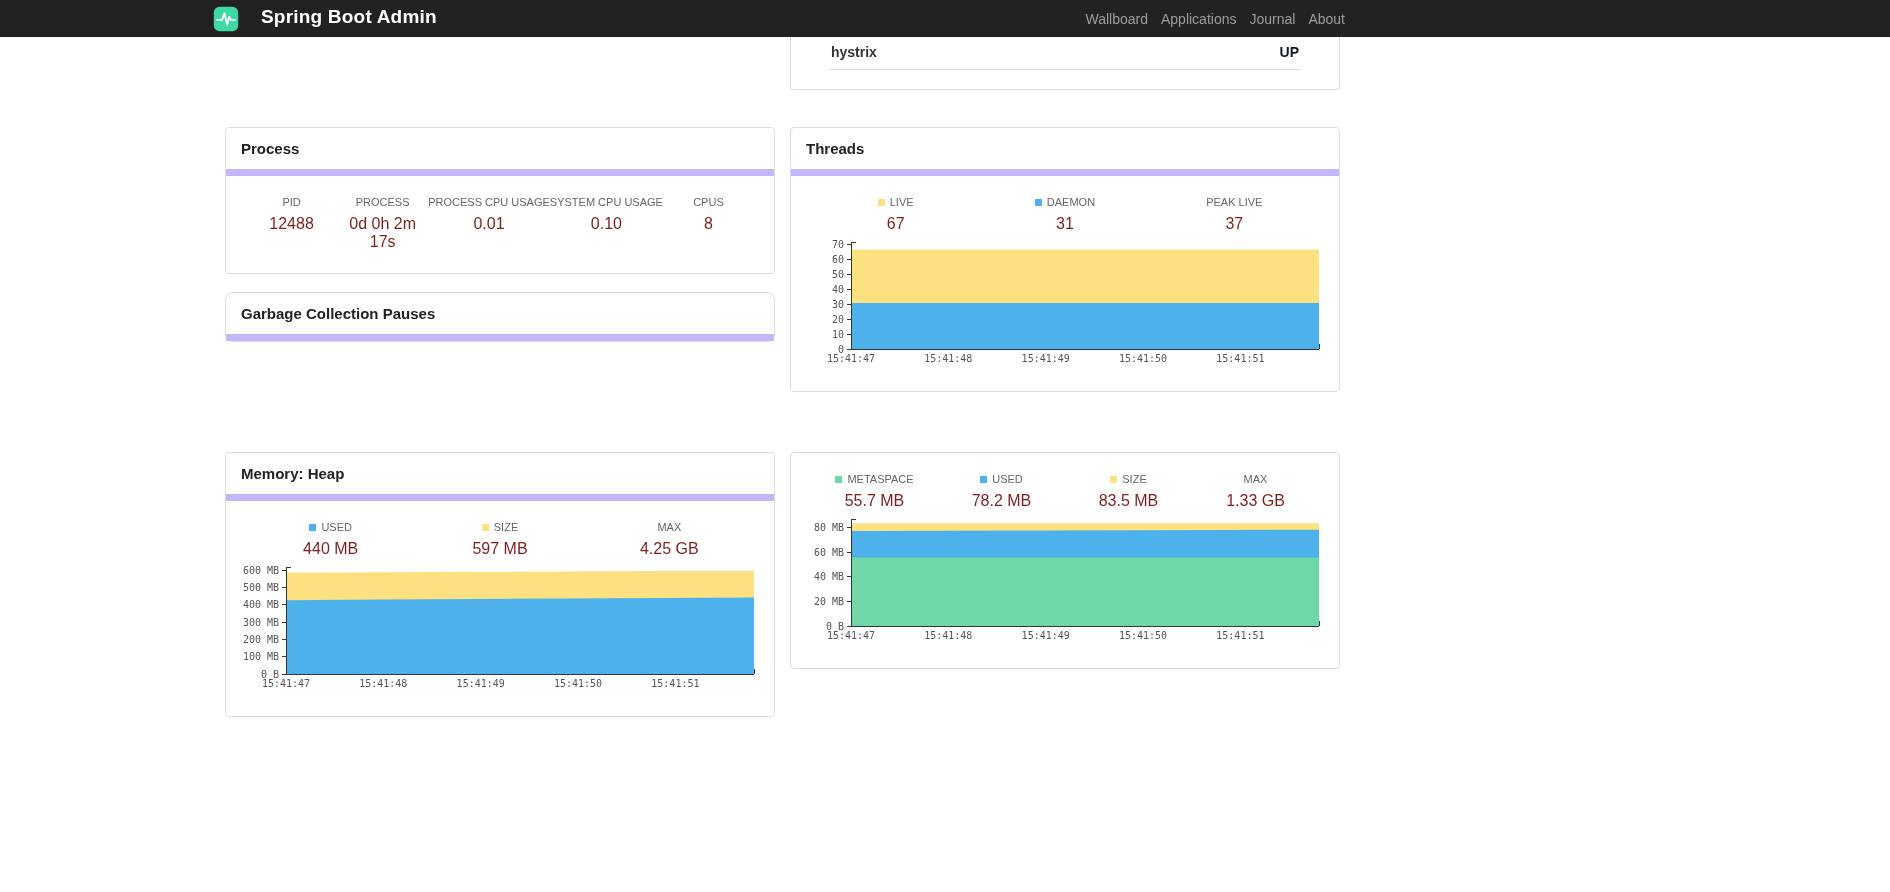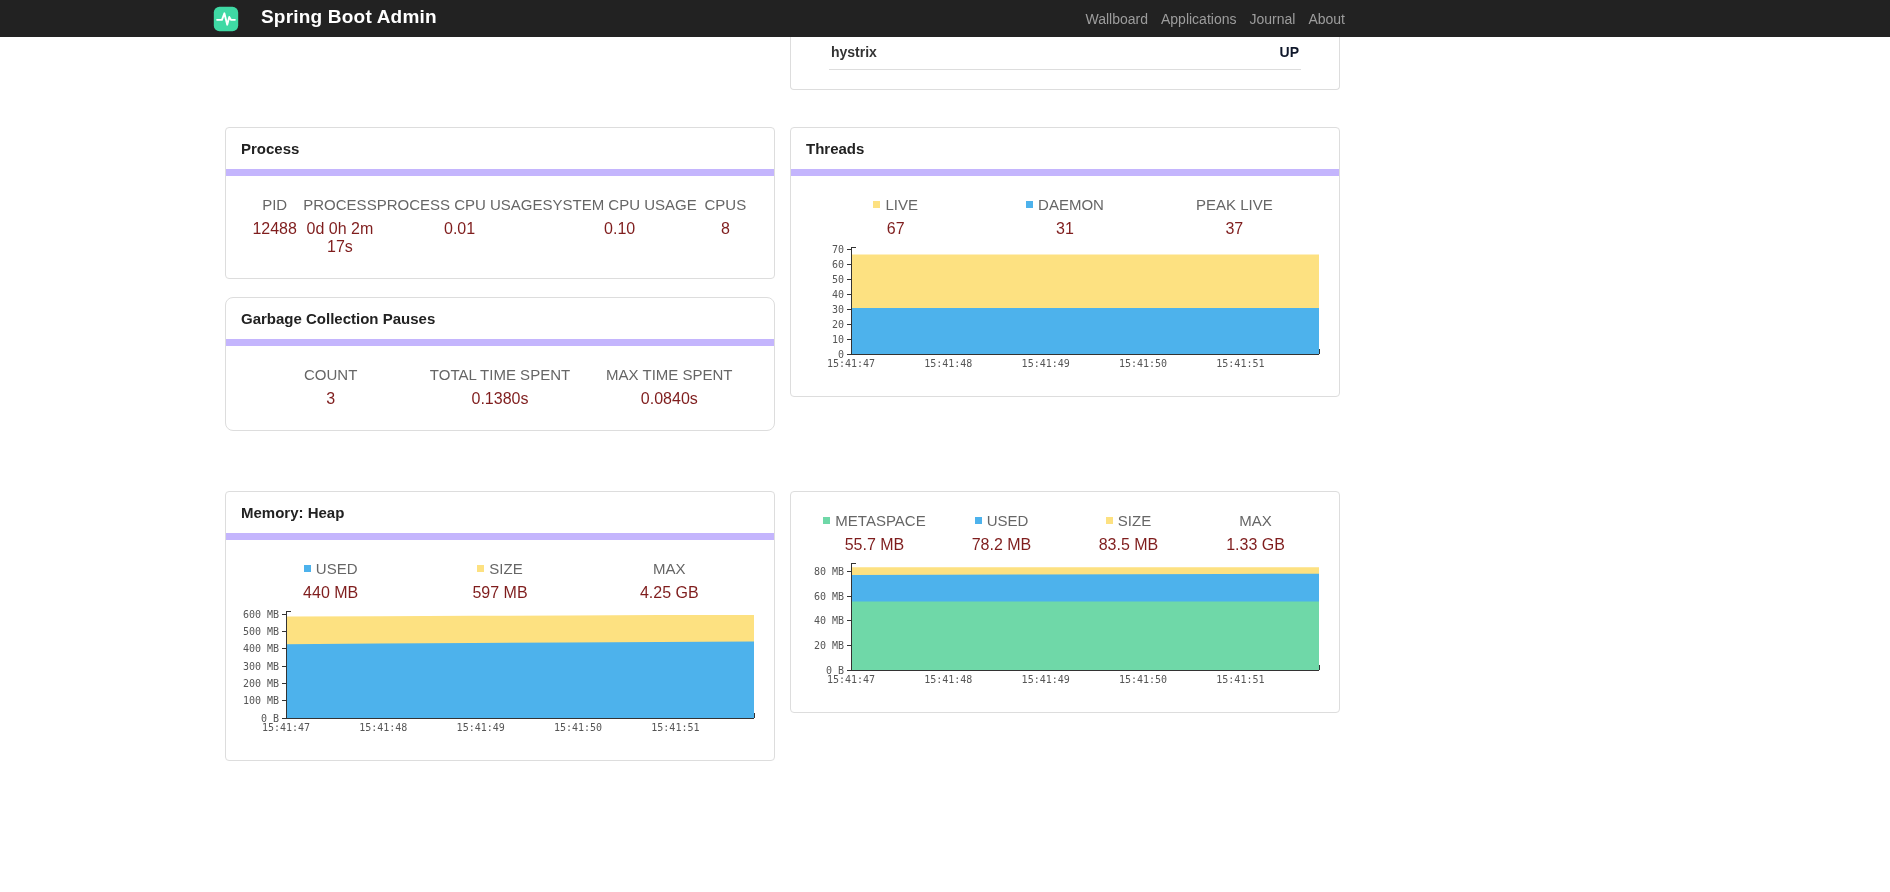--- a/index.html
+++ b/index.html
@@ -41,21 +41,21 @@
   }
   .app-name { font-size: 14px; font-weight: 700; color: #333; }
   .app-status { font-size: 14px; font-weight: 700; color: #0f172a; }
   .card-header { padding: 12px 15px; border-bottom: 7px solid #c4b5fd; }
   .card-title { margin: 0; font-size: 15px; font-weight: 700; color: #222; }
   
   .metrics { display: flex; padding: 20px 20px 22px; }
   .card--chart .metrics { padding-bottom: 0; }
   .metric { flex: 1; text-align: center; }
   .metric-label {
-    font-size: 15px; color: #666; margin-bottom: 7px;
+    font-size: 11px; color: #666; margin-bottom: 7px;
     display: flex; align-items: center; justify-content: center; gap: 5px;
     white-space: nowrap;
   }
   .metric-value { font-size: 16px; color: #7f1d1d; }
   .swatch { width: 7px; height: 7px; display: inline-block; flex: 0 0 auto; }
   
   .chart-wrap { padding: 4px 12px 26px; }
   svg.chart { display: block; overflow: visible; }
   svg.chart text {
     font-family: "DejaVu Sans Mono", monospace;
@@ -126,34 +126,20 @@
             <div class="metric-label">CPUS</div>
             <div class="metric-value">8</div>
           </div>
         </div>
       </section>
 
       <section class="card">
         <header class="card-header">
           <h2 class="card-title">Garbage Collection Pauses</h2>
         </header>
-        <div class="metrics">
-          <div class="metric">
-            <div class="metric-label">COUNT</div>
-            <div class="metric-value">3</div>
-          </div>
-          <div class="metric">
-            <div class="metric-label">TOTAL TIME SPENT</div>
-            <div class="metric-value">0.1380s</div>
-          </div>
-          <div class="metric">
-            <div class="metric-label">MAX TIME SPENT</div>
-            <div class="metric-value">0.0840s</div>
-          </div>
-        </div>
       </section>
     </div>
 
     <div class="col">
       <section class="card card--chart">
         <header class="card-header">
           <h2 class="card-title">Threads</h2>
         </header>
         <div class="metrics">
           <div class="metric">

